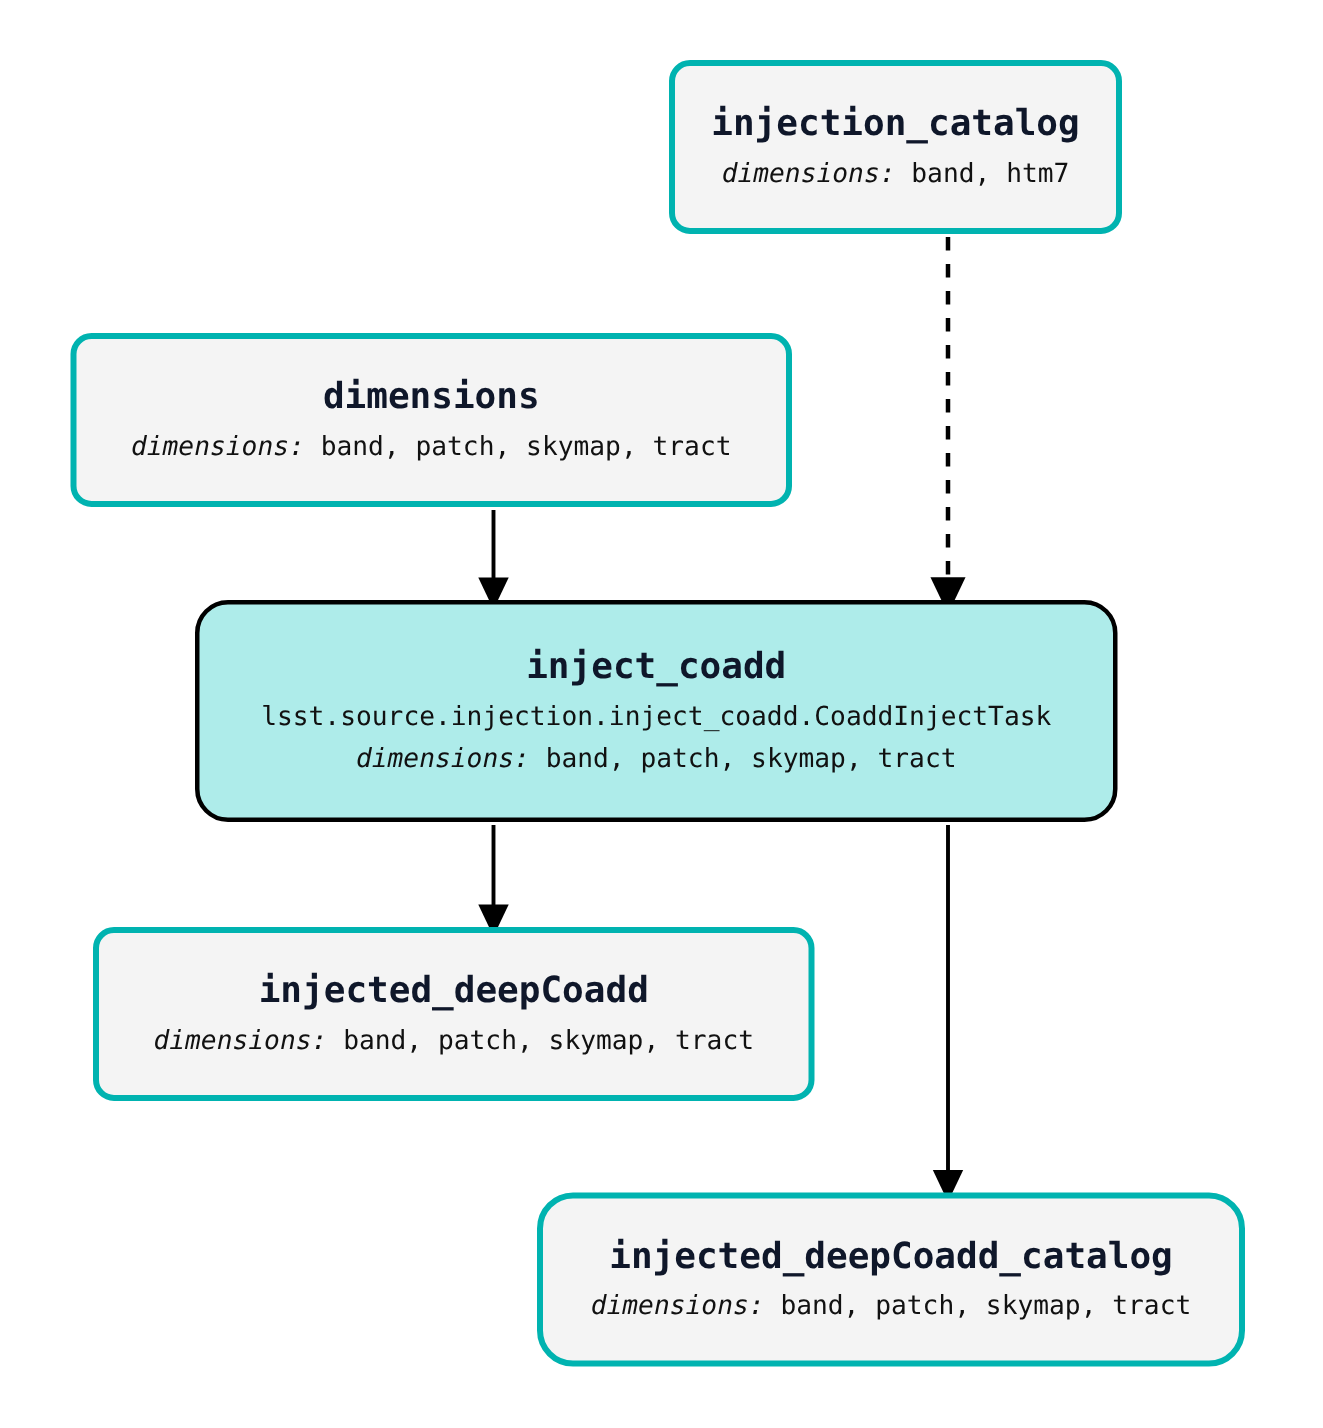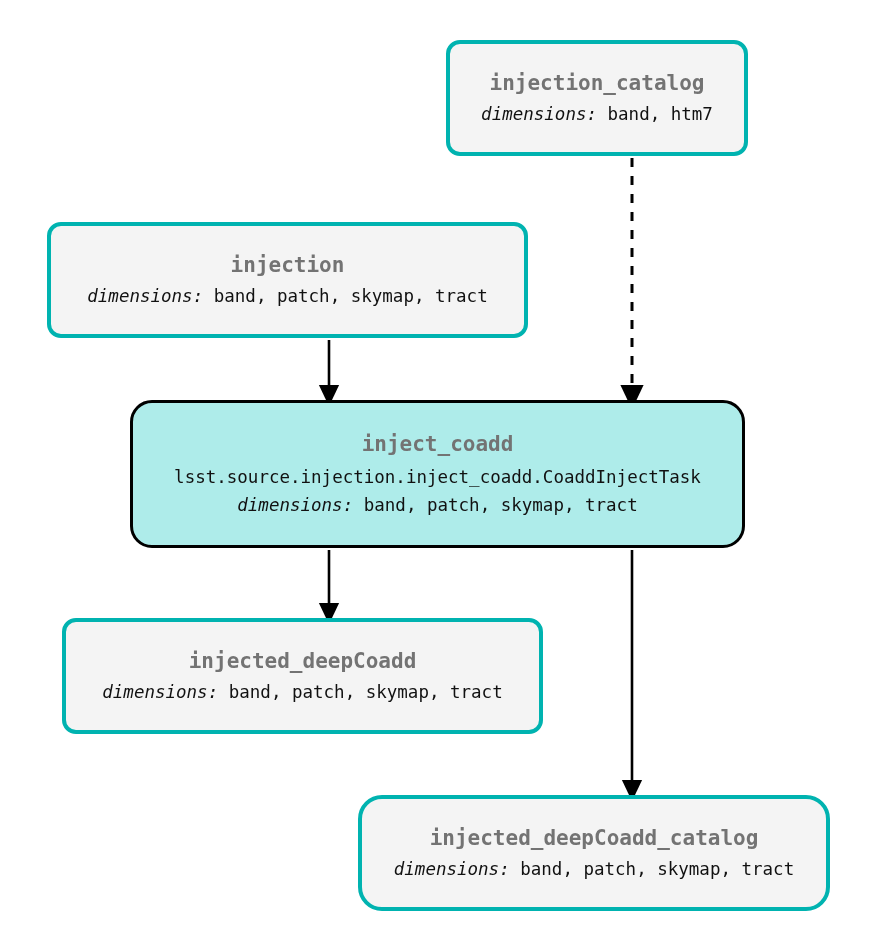--- a/index.html
+++ b/index.html
@@ -47,22 +47,22 @@
 
   .node.task {
     background: #aeecea;
     border: 3px solid #000000;
     border-radius: 0;
   }
 
   .node-title {
     font-family: "DejaVu Sans Mono", monospace;
     font-weight: bold;
-    font-size: 21px;
-    color: #737373;
+    font-size: 24px;
+    color: #0f172a;
     letter-spacing: 0px;
     line-height: 1.15;
     white-space: nowrap;
   }
 
   .node-class {
     font-family: "DejaVu Sans Mono", monospace;
     font-weight: normal;
     font-size: 17.5px;
     color: #111111;
@@ -116,21 +116,21 @@
 
   <div class="node dataset" style="left:446px; top:40px; width:302px; height:116px;">
     <div class="node-title">injection_catalog</div>
     <div class="node-dims">
       <span class="dims-label">dimensions:</span>
       <span class="dims-value">band, htm7</span>
     </div>
   </div>
 
   <div class="node dataset" style="left:47px; top:222px; width:481px; height:116px;">
-    <div class="node-title">injection</div>
+    <div class="node-title">dimensions</div>
     <div class="node-dims">
       <span class="dims-label">dimensions:</span>
       <span class="dims-value">band, patch, skymap, tract</span>
     </div>
   </div>
 
   <div class="node task" style="left:130px; top:400px; width:615px; height:148px;border-radius:22px;">
     <div class="node-title">inject_coadd</div>
     <div class="node-class">lsst.source.injection.inject_coadd.CoaddInjectTask</div>
     <div class="node-dims">

